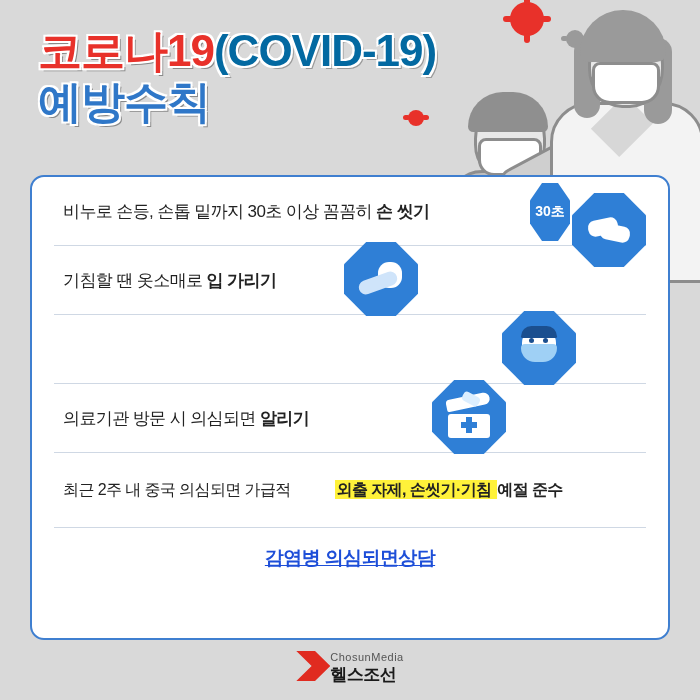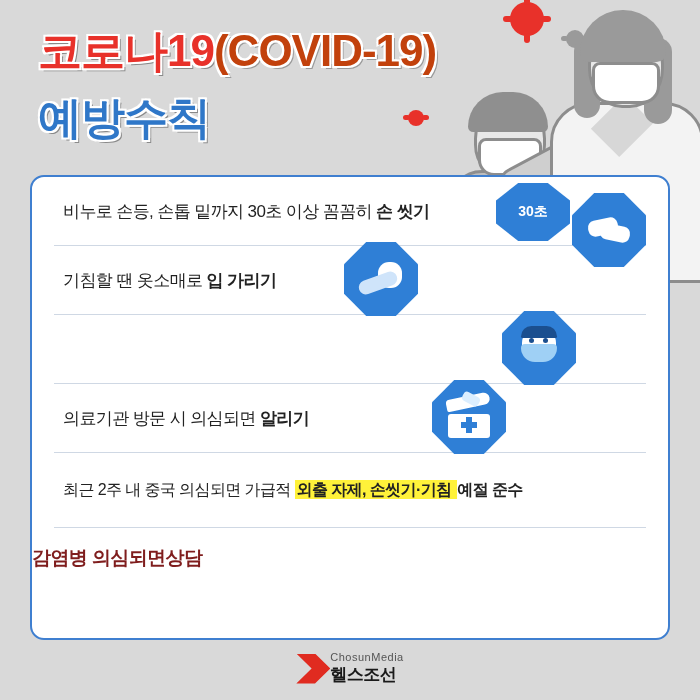--- a/index.html
+++ b/index.html
@@ -71,56 +71,56 @@
     transform:rotate(-28deg);
   }
 
   
   .virus{position:absolute;border-radius:50%;}
   .virus span{position:absolute;background:inherit;border-radius:3px;}
 
   
   .title-wrap{position:absolute;left:38px;top:28px;z-index:5;}
   .t-line1{font-size:44px;font-weight:bold;line-height:1.05;letter-spacing:-1px;}
-  .t-line2{font-size:44px;font-weight:bold;line-height:1.1;letter-spacing:-1px;margin-top:20px;}
+  .t-line2{font-size:44px;font-weight:bold;line-height:1.1;letter-spacing:-1px;margin-top:4px;}
   .red{color:#e8312a;text-shadow:2px 2px 0 #fff,-2px 2px 0 #fff,2px -2px 0 #fff,-2px -2px 0 #fff,3px 3px 0 #8a8a8a;}
-  .dark{color:#c2410c;text-shadow:2px 2px 0 #fff,-2px 2px 0 #fff,2px -2px 0 #fff,-2px -2px 0 #fff,3px 3px 0 #9a9a9a;}
+  .dark{color:#0369a1;text-shadow:2px 2px 0 #fff,-2px 2px 0 #fff,2px -2px 0 #fff,-2px -2px 0 #fff,3px 3px 0 #9a9a9a;}
   .blue{color:#2f77c8;text-shadow:2px 2px 0 #fff,-2px 2px 0 #fff,2px -2px 0 #fff,-2px -2px 0 #fff,3px 3px 0 #8a8a8a;}
 
   
   .card{
     position:absolute;left:30px;top:175px;width:640px;height:465px;
     background:#ffffff;border:2px solid #3f7fd0;border-radius:14px;
     box-sizing:border-box;z-index:6;
   }
 
   .rule{
     position:relative;
     height:68px;
     display:flex;align-items:center;
     padding:0 31px;
     box-sizing:border-box;
   }
   .rule .text{
     font-size:17px;color:#222;letter-spacing:-0.6px;white-space:nowrap;
   }
   .rule .text b{font-weight:bold;}
-  .hl{background:#fff23a;padding:1px 2px;font-weight:bold;}
+  .hl{background:#fff23a;padding:1px 2px;font-weight:bold;margin-left:40px;}
   .divider{height:1px;background:#cfd8e4;margin:0 22px;}
 
   
   .badge{
     position:absolute;
     width:74px;height:74px;
     background:#2f7fd6;
     clip-path:polygon(30% 0,70% 0,100% 30%,100% 70%,70% 100%,30% 100%,0 70%,0 30%);
     display:flex;align-items:center;justify-content:center;
     color:#fff;
   }
-  .badge.sm{width:74px;height:58px;}
+  .badge.sm{width:40px;height:58px;}
   .badge .lbl{font-size:14px;font-weight:bold;}
 
   
   .hands{position:relative;width:42px;height:30px;}
   .hands i{position:absolute;background:#fff;border-radius:7px;}
   .hands i.h1{left:0;top:4px;width:30px;height:16px;transform:rotate(-12deg);}
   .hands i.h2{left:12px;top:10px;width:30px;height:16px;transform:rotate(12deg);}
 
   .sleeve{position:relative;width:46px;height:38px;}
   .sleeve .face{position:absolute;right:2px;top:2px;width:24px;height:26px;background:#fff;border-radius:11px;}
@@ -135,28 +135,28 @@
 
   .hospital{position:relative;width:50px;height:42px;}
   .hospital .bld{position:absolute;left:4px;bottom:0;width:42px;height:24px;background:#fff;border-radius:3px;}
   .hospital .cross-v{position:absolute;left:22px;bottom:5px;width:6px;height:16px;background:#2f7fd6;}
   .hospital .cross-h{position:absolute;left:17px;bottom:10px;width:16px;height:6px;background:#2f7fd6;}
   .hospital .plane{position:absolute;left:2px;top:0px;width:44px;height:12px;background:#fff;border-radius:8px 12px 12px 4px;transform:rotate(-12deg);}
   .hospital .wing{position:absolute;left:18px;top:-2px;width:18px;height:10px;background:#dbeeff;border-radius:4px;transform:rotate(28deg);}
 
   
   .footer-line{
-    display:flex;align-items:center;justify-content:flex-start;
-    height:60px;font-size:19px;font-weight:bold;letter-spacing:-0.6px;color:#7f1d1d;
+    display:flex;align-items:center;justify-content:center;
+    height:60px;font-size:19px;font-weight:bold;letter-spacing:-0.6px;color:#1d4ed8;text-decoration:underline;
   }
 
   
   .logo{
     position:absolute;left:0;right:0;bottom:14px;
-    display:flex;align-items:center;justify-content:center;z-index:7;
+    display:flex;justify-content:center;z-index:7;
   }
   .logo .mark{
     width:34px;height:30px;background:#e02b20;
     clip-path:polygon(0 0,55% 0,100% 50%,55% 100%,0 100%,45% 50%);
   }
   .logo .txt .l1{font-size:11px;color:#555;letter-spacing:0.5px;}
   .logo .txt .l2{font-size:17px;color:#1a1a1a;font-weight:bold;letter-spacing:-0.5px;}
 </style>
 </head>
 <body>

